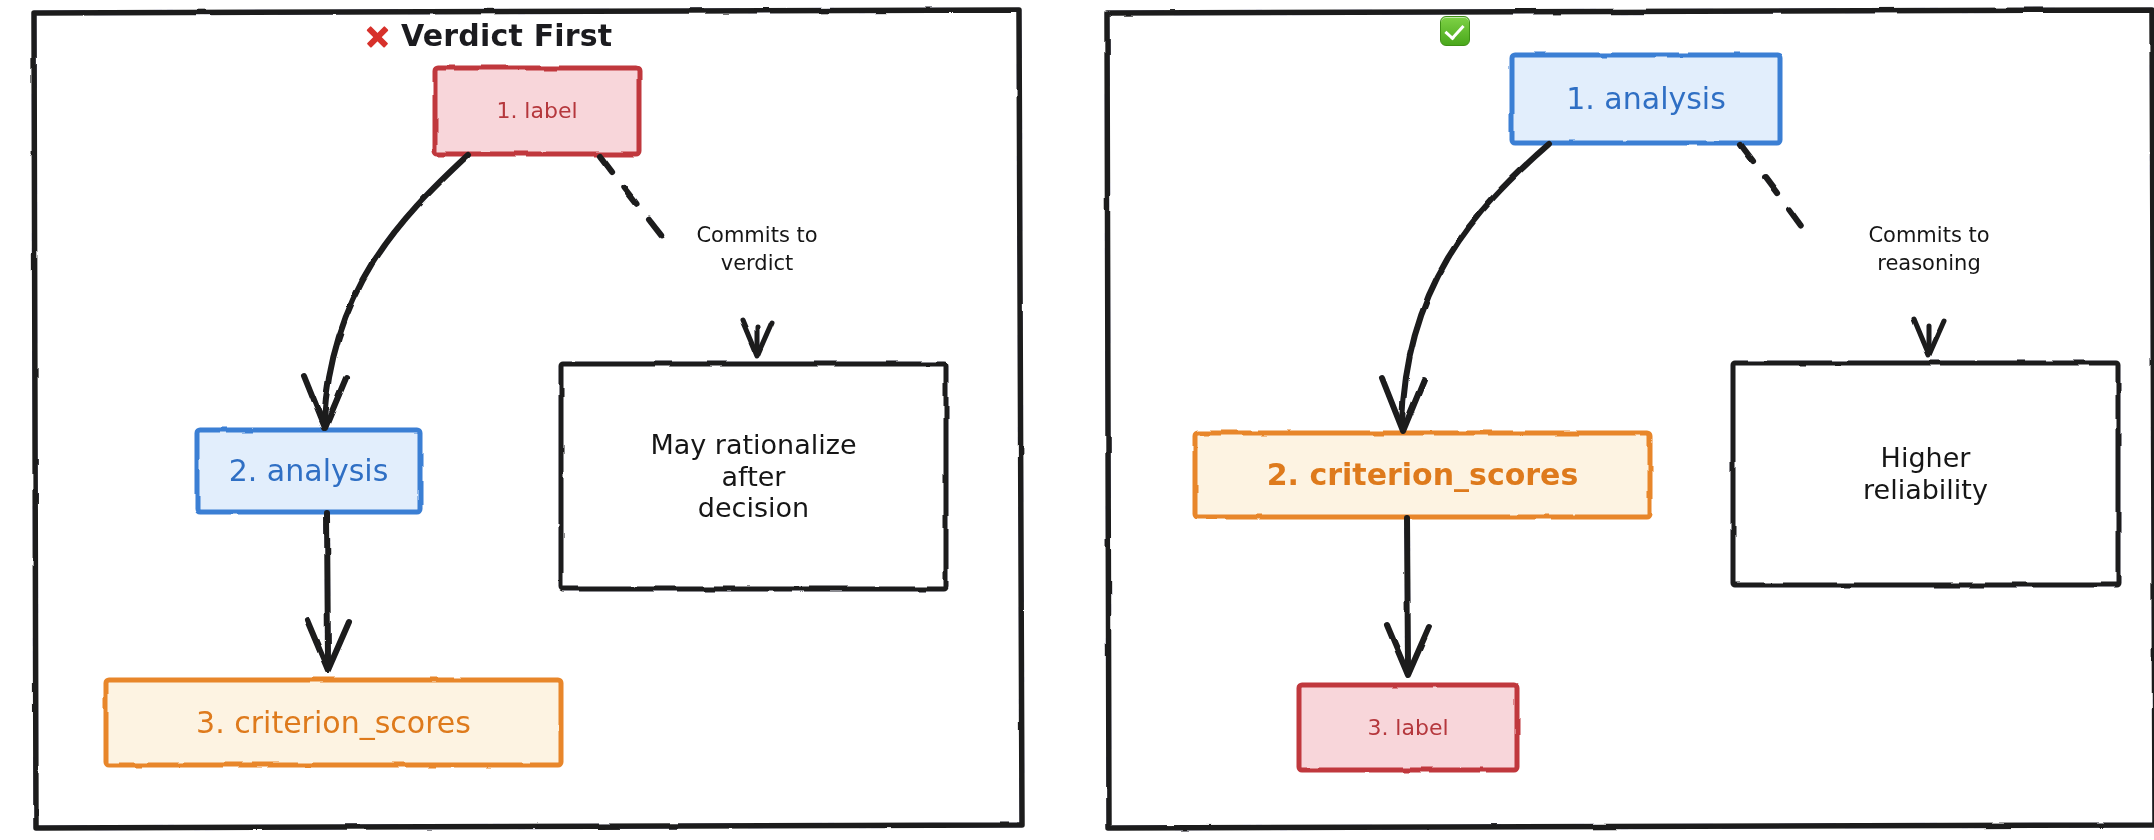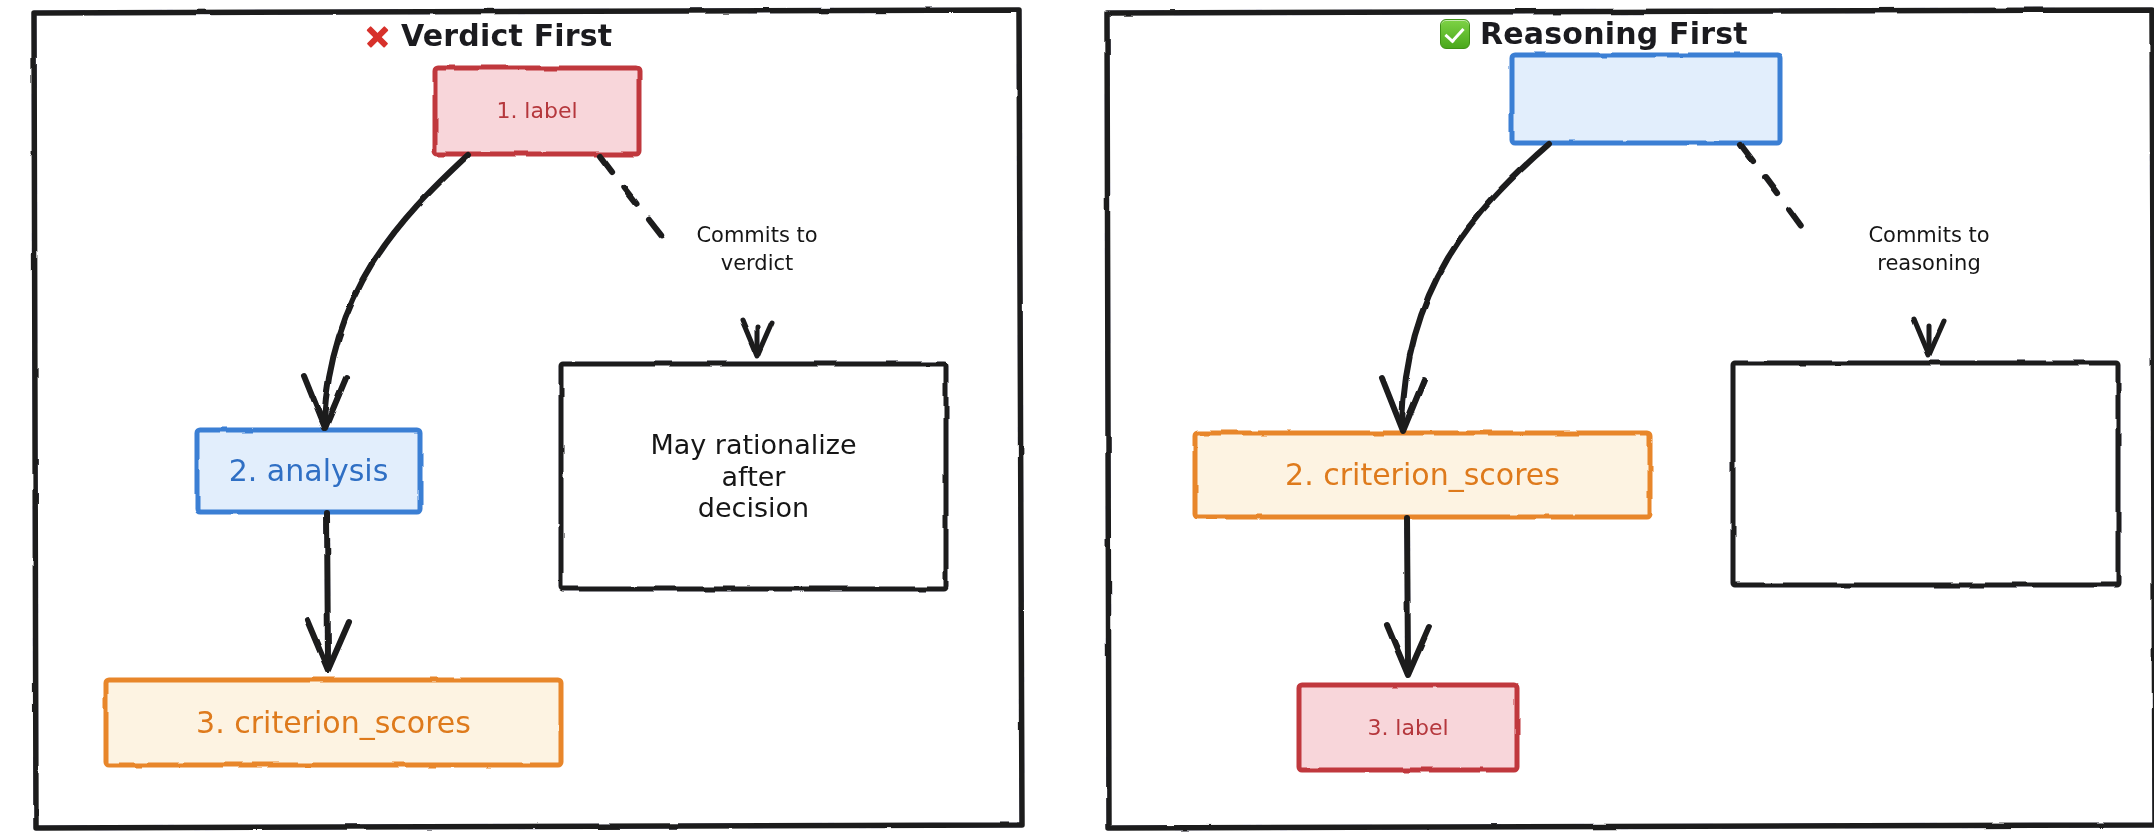--- a/index.html
+++ b/index.html
@@ -215,30 +215,36 @@
 verdict</div>
 
     <div class="node" style="left:545px; top:364px; width:385px; height:225px;justify-content:center;">
       <span class="node-label outcome-text">May rationalize
 after
 decision</span>
     </div>
 
     <div class="title" style="left:1424px; top:16px;">
       <span class="badge badge-check"></span>
-      <span>Reasoning First</span>
-    </div>
-
-
-    <div class="node n-orange" style="left:1179px; top:433px; width:455px; height:84px;">
+    </div>
+
+    <div class="node n-blue" style="left:1496px; top:55px; width:268px; height:88px;">
+      <span class="node-label">1. analysis</span>
+    </div>
+
+    <div class="node n-orange" style="left:1179px; top:433px; width:455px; height:84px;font-weight:bold;">
       <span class="node-label">2. criterion_scores</span>
     </div>
 
     <div class="node n-red" style="left:1283px; top:685px; width:218px; height:85px;">
       <span class="node-label">3. label</span>
     </div>
 
     <div class="edge-label" style="left:1773px; top:222px; width:280px;">Commits to
 reasoning</div>
 
+    <div class="node" style="left:1717px; top:363px; width:385px; height:222px;">
+      <span class="node-label outcome-text">Higher
+reliability</span>
+    </div>
 
   </div>
 </div>
 
 </body></html>

